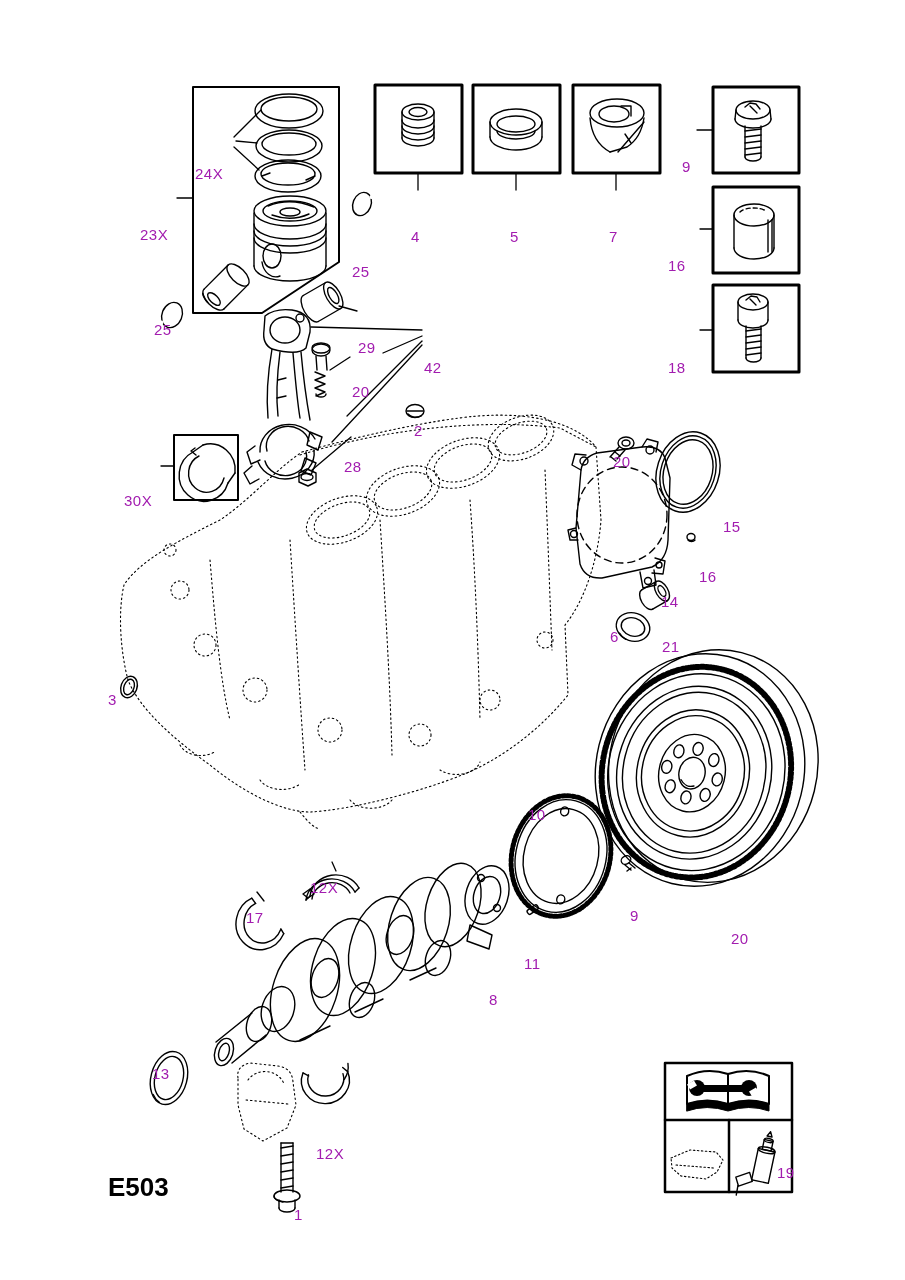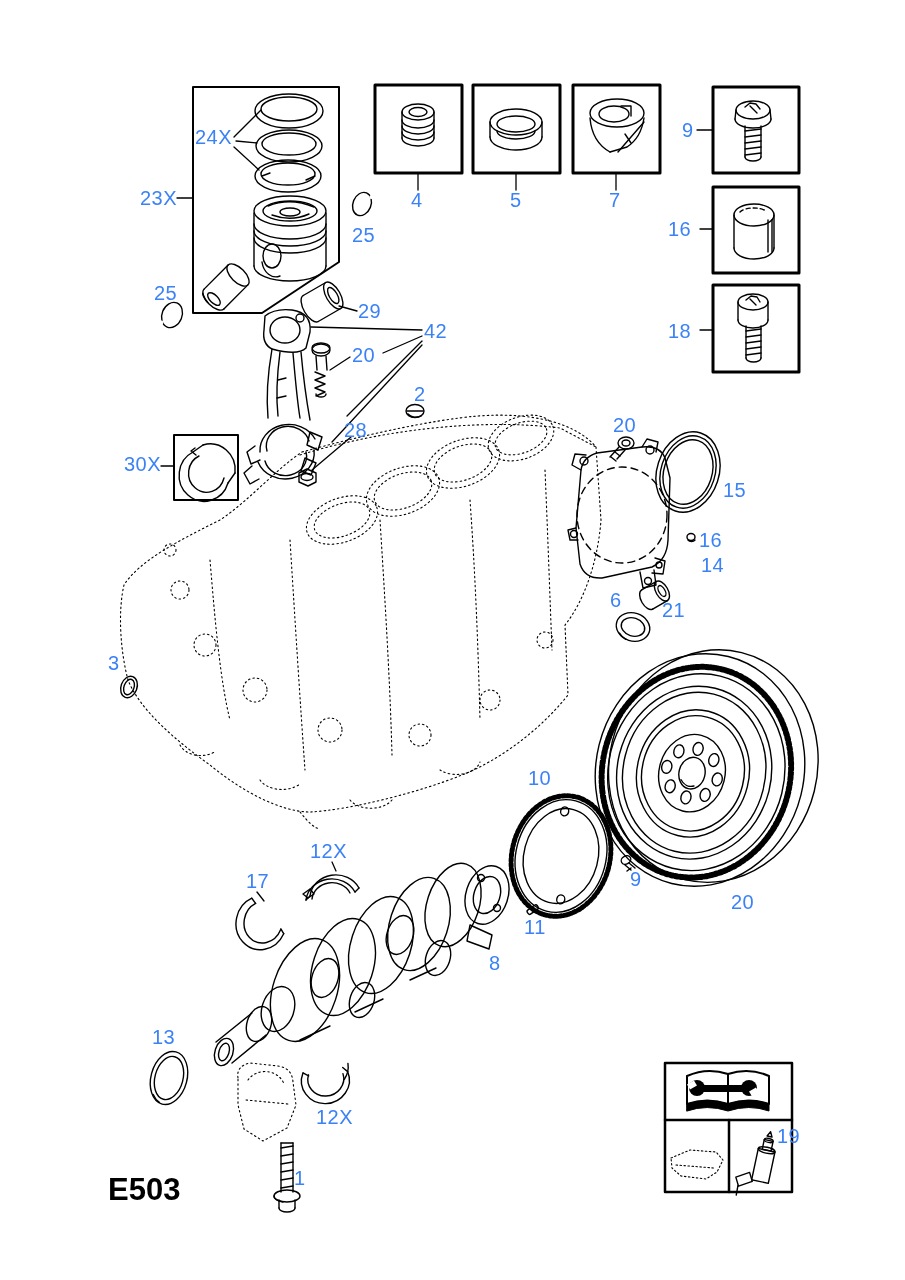--- a/index.html
+++ b/index.html
@@ -2,25 +2,25 @@
 <html><head>
 <meta charset="utf-8">
 <style>
   html,body{margin:0;padding:0;background:#888;}
   #canvas{
     position:relative;width:905px;height:1280px;background:#ffffff;
     font-family:"Liberation Sans","DejaVu Sans",sans-serif;overflow:hidden;
   }
   #art{position:absolute;left:0;top:0;}
   .lbl{
-    position:absolute;font-size:20px;color:#3b82f6;letter-spacing:0.5px;
-    line-height:1;white-space:nowrap;
+    position:absolute;font-size:15px;color:#a21caf;letter-spacing:0.5px;
+    line-height:1;white-space:nowrap;margin-top:39px;
   }
   .code-lbl{
-    position:absolute;font-size:31px;font-weight:bold;color:#000;line-height:1;
+    position:absolute;font-size:26px;font-weight:bold;color:#000;line-height:1;
   }
 </style>
 </head>
 <body>
 
 <div id="canvas">
 
 <svg id="art" width="905" height="1280" viewBox="0 0 905 1280">
 <g fill="none" stroke="#000" stroke-width="1.4" stroke-linecap="round" stroke-linejoin="round">
 
@@ -441,21 +441,21 @@
 <div class="lbl" style="left:358px;top:301px">29</div>
 <div class="lbl" style="left:352px;top:345px">20</div>
 <div class="lbl" style="left:424px;top:321px">42</div>
 <div class="lbl" style="left:344px;top:420px">28</div>
 <div class="lbl" style="left:414px;top:384px">2</div>
 <div class="lbl" style="left:124px;top:454px">30X</div>
 <div class="lbl" style="left:108px;top:653px">3</div>
 <div class="lbl" style="left:613px;top:415px">20</div>
 <div class="lbl" style="left:723px;top:480px">15</div>
 <div class="lbl" style="left:699px;top:530px">16</div>
-<div class="lbl" style="left:701px;top:555px">14</div>
+<div class="lbl" style="left:661px;top:555px">14</div>
 <div class="lbl" style="left:610px;top:590px">6</div>
 <div class="lbl" style="left:662px;top:600px">21</div>
 <div class="lbl" style="left:528px;top:768px">10</div>
 <div class="lbl" style="left:524px;top:917px">11</div>
 <div class="lbl" style="left:630px;top:869px">9</div>
 <div class="lbl" style="left:731px;top:892px">20</div>
 <div class="lbl" style="left:310px;top:841px">12X</div>
 <div class="lbl" style="left:246px;top:871px">17</div>
 <div class="lbl" style="left:489px;top:953px">8</div>
 <div class="lbl" style="left:152px;top:1027px">13</div>

